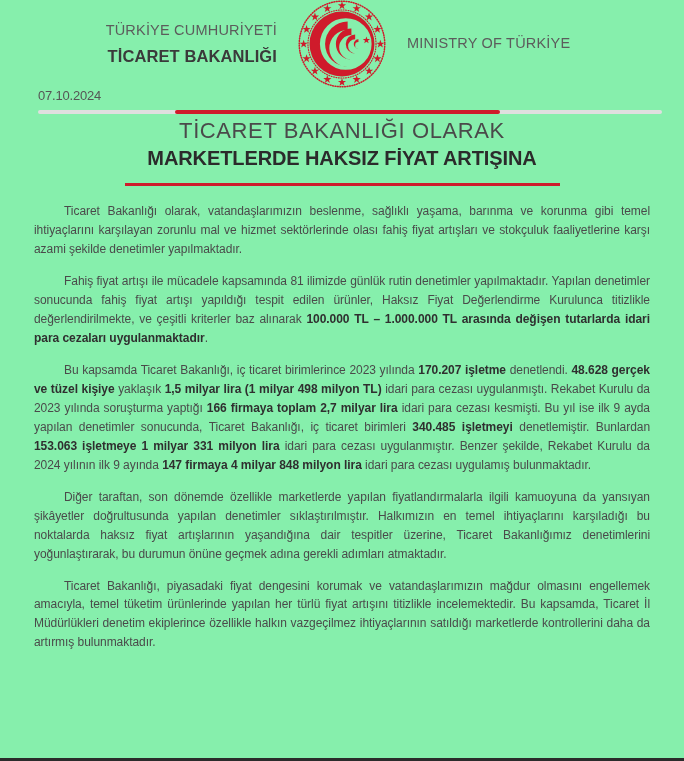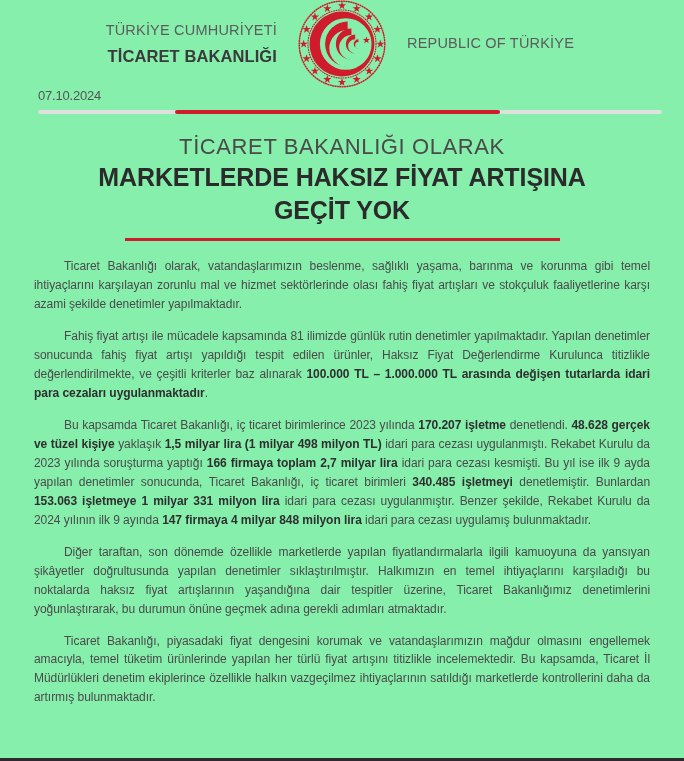--- a/index.html
+++ b/index.html
@@ -100,33 +100,32 @@
     left: 22%;
     width: 52%;
     top: 0;
     height: 4px;
     background: #cf1b2b;
     border-radius: 2px;
   }
 
   
   .headline {
-    margin-top: 16px;
     text-align: center;
     padding: 0 60px;
   }
   .headline-kicker {
     font-size: 22px;
     font-weight: 400;
     color: #4a4a4a;
     letter-spacing: 0.6px;
     line-height: 1.15;
   }
   .headline-main {
-    font-size: 25px;
+    font-size: 20px;
     font-weight: 700;
     color: #2b2b2b;
     letter-spacing: -0.1px;
     line-height: 1.2;
     margin-top: 3px;
   }
   .headline-rule {
     width: 435px;
     height: 3px;
     background: #cf1b2b;
@@ -202,35 +201,34 @@
           <path d="M67.5,45 A5,5 0 1,0 67.5,55 A3.5,3.5 0 1,1 67.5,48 Z"></path>
         </g>
 
         <g transform="translate(76,46) scale(0.88)">
           <use href="#st16" x="0" y="0"></use>
         </g>
       </svg>
     </div>
 
     <div class="brand-en">
-      <div class="brand-line1">REPUBLIC OF TÜRKİYE</div>
+      <div class="brand-line1">MINISTRY OF TÜRKİYE</div>
     </div>
   </div>
 
   <div class="daterow">
     <div class="date">07.10.2024</div>
     <div class="rule-wrap">
       <div class="rule-red"></div>
     </div>
   </div>
 
   <div class="headline">
     <div class="headline-kicker">TİCARET BAKANLIĞI OLARAK</div>
     <div class="headline-main">MARKETLERDE HAKSIZ FİYAT ARTIŞINA</div>
-    <div class="headline-main">GEÇİT YOK</div>
     <div class="headline-rule"></div>
   </div>
 
   <div class="body">
 
     <p>
       <span>Ticaret Bakanlığı olarak, vatandaşlarımızın beslenme, sağlıklı yaşama, barınma ve korunma gibi temel ihtiyaçlarını karşılayan zorunlu mal ve hizmet sektörlerinde olası fahiş fiyat artışları ve stokçuluk faaliyetlerine karşı azami şekilde denetimler yapılmaktadır.</span>
     </p>
 
     <p>

